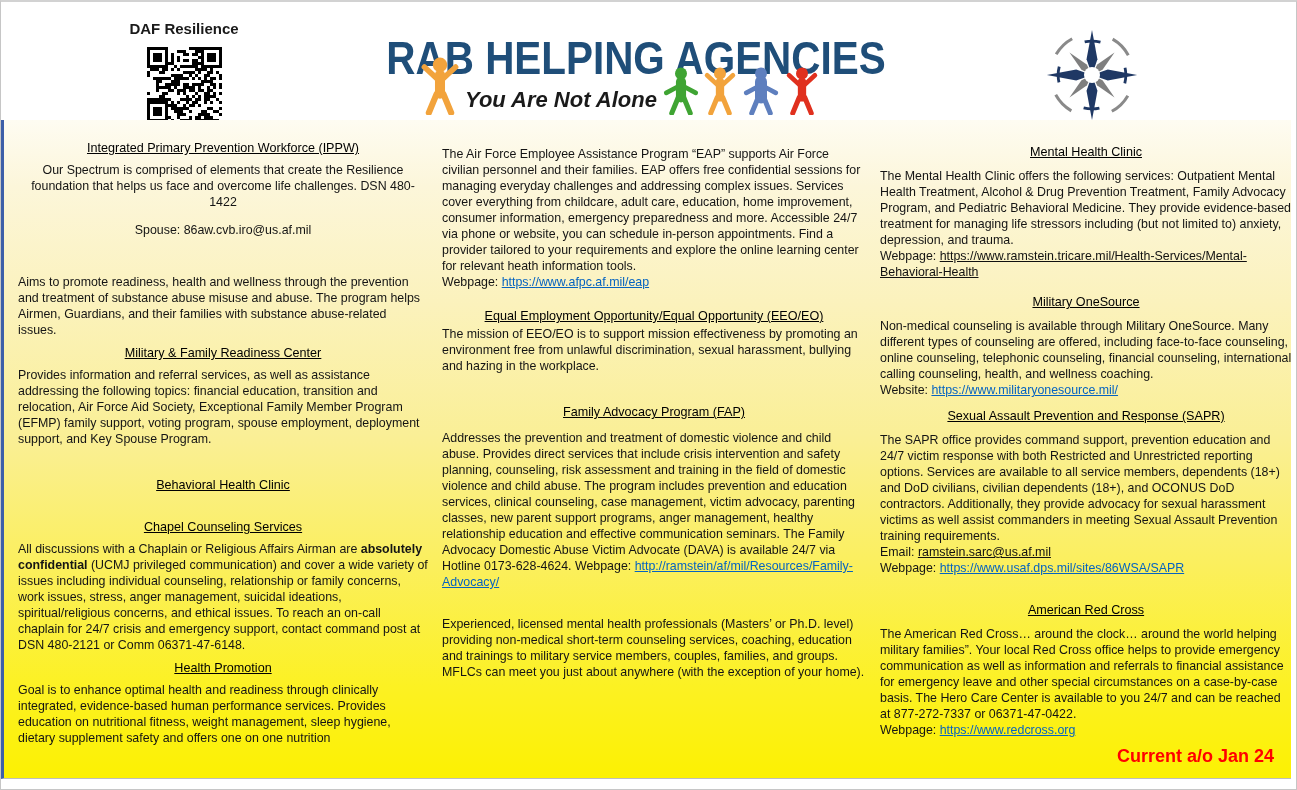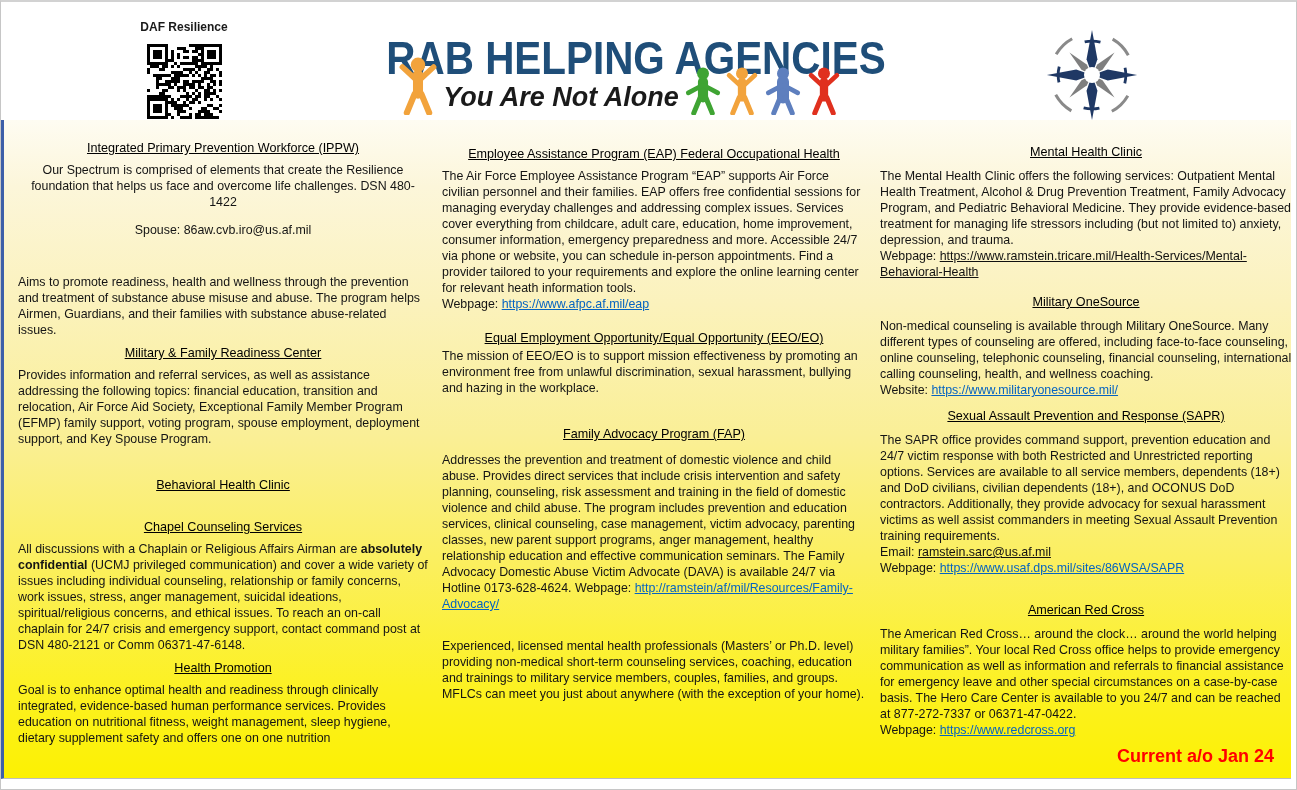--- a/index.html
+++ b/index.html
@@ -2,28 +2,28 @@
 <html><head>
 <meta charset="utf-8">
 <style>
   html,body{margin:0;padding:0;background:#e8e8e8;}
   .page{position:relative;width:1297px;height:790px;background:#ffffff;
         border:1px solid #c6c6c6;border-top:2px solid #d2d2d2;box-sizing:border-box;
         font-family:"Liberation Sans", sans-serif;overflow:hidden;}
   
   .header{position:absolute;top:0;left:0;width:100%;height:118px;background:#ffffff;}
   .qr-block{position:absolute;left:118px;top:18px;width:130px;text-align:center;}
-  .qr-label{font-weight:bold;font-size:12px;color:#1a1a1a;margin-bottom:4px;}
+  .qr-label{font-weight:bold;font-size:15px;color:#1a1a1a;margin-bottom:4px;}
   .qr-box{display:inline-block;background:#fff;}
   .main-title{position:absolute;left:330px;top:28px;width:610px;text-align:center;
       font-size:47px;font-weight:800;color:#1F4E79;letter-spacing:0px;
       transform:scaleX(0.86);transform-origin:50% 50%;white-space:nowrap;}
   .tagline-row{position:absolute;left:408px;top:55px;width:420px;height:62px;
       display:flex;align-items:flex-end;justify-content:center;}
-  .tagline-text{font-size:27px;font-weight:bold;font-style:italic;color:#1a1a1a;
+  .tagline-text{font-size:22px;font-weight:bold;font-style:italic;color:#1a1a1a;
       margin:0 4px 6px 2px;white-space:nowrap;}
   .fig{display:inline-block;}
   .compass{position:absolute;left:1042px;top:26px;}
   
   .content{position:absolute;top:118px;left:0;width:1290px;height:659px;box-sizing:border-box;
       border-left:3px solid #3d5fa8;border-bottom:1px solid #bdbdbd;
       background:linear-gradient(180deg,#FEFCF2 0%,#FCF6DA 10%,#FBF2BC 28%,#FAEF96 48%,#FBEF5C 68%,#FCF123 86%,#FCF102 100%);}
   .col{position:absolute;top:0;font-size:12.4px;line-height:16px;color:#141414;}
   .col-1{left:14px;width:410px;}
   .col-2{left:438px;width:424px;}
@@ -361,21 +361,20 @@
           <div class="section-heading">Chapel Counseling Services</div>
           <div class="para" style="text-align: left; margin-top: 6px;"><span>All discussions with a Chaplain or Religious Affairs Airman are </span><b>absolutely confidential</b><span> (UCMJ privileged communication) and cover a wide variety of issues including individual counseling, relationship or family concerns, work issues, stress, anger management, suicidal ideations, spiritual/religious concerns, and ethical issues. To reach an on-call chaplain for 24/7 crisis and emergency support, contact command post at DSN 480-2121 or Comm 06371-47-6148.</span></div>
         </div>
         <div class="section" style="margin-top: 7px;">
           <div class="section-heading">Health Promotion</div>
           <div class="para" style="text-align: left; margin-top: 6px;"><span>Goal is to enhance optimal health and readiness through clinically integrated, evidence-based human performance services. Provides education on nutritional fitness, weight management, sleep hygiene, dietary supplement safety and offers one on one nutrition</span></div>
         </div>
       </div>
     <div class="col col-2">
         <div class="section" style="margin-top: 26px;">
-          <div class="section-heading">Employee Assistance Program (EAP) Federal Occupational Health</div>
           <div class="para" style="text-align: left; margin-top: 6px;"><span>The Air Force Employee Assistance Program “EAP” supports Air Force civilian personnel and their families. EAP offers free confidential sessions for managing everyday challenges and addressing complex issues. Services cover everything from childcare, adult care, education, home improvement, consumer information, emergency preparedness and more. Accessible 24/7 via phone or website, you can schedule in-person appointments. Find a provider tailored to your requirements and explore the online learning center for relevant heath information tools.</span><br><span>Webpage: </span><a style="color: rgb(5, 99, 193); text-decoration: underline;">https://www.afpc.af.mil/eap</a></div>
         </div>
         <div class="section" style="margin-top: 18px;">
           <div class="section-heading">Equal Employment Opportunity/Equal Opportunity (EEO/EO)</div>
           <div class="para" style="text-align: left; margin-top: 2px;"><span>The mission of EEO/EO is to support mission effectiveness by promoting an</span><br><span>environment free from unlawful discrimination, sexual harassment, bullying</span><br><span>and hazing in the workplace.</span></div>
         </div>
         <div class="section" style="margin-top: 30px;">
           <div class="section-heading">Family Advocacy Program (FAP)</div>
           <div class="para" style="text-align: left; margin-top: 10px;"><span>Addresses the prevention and treatment of domestic violence and child abuse. Provides direct services that include crisis intervention and safety planning, counseling, risk assessment and training in the field of domestic violence and child abuse. The program includes prevention and education services, clinical counseling, case management, victim advocacy, parenting classes, new parent support programs, anger management, healthy relationship education and effective communication seminars. The Family Advocacy Domestic Abuse Victim Advocate (DAVA) is available 24/7 via Hotline 0173-628-4624.  Webpage: </span><a style="color: rgb(5, 99, 193); text-decoration: underline;">http://ramstein/af/mil/Resources/Family-Advocacy/</a></div>
         </div>

